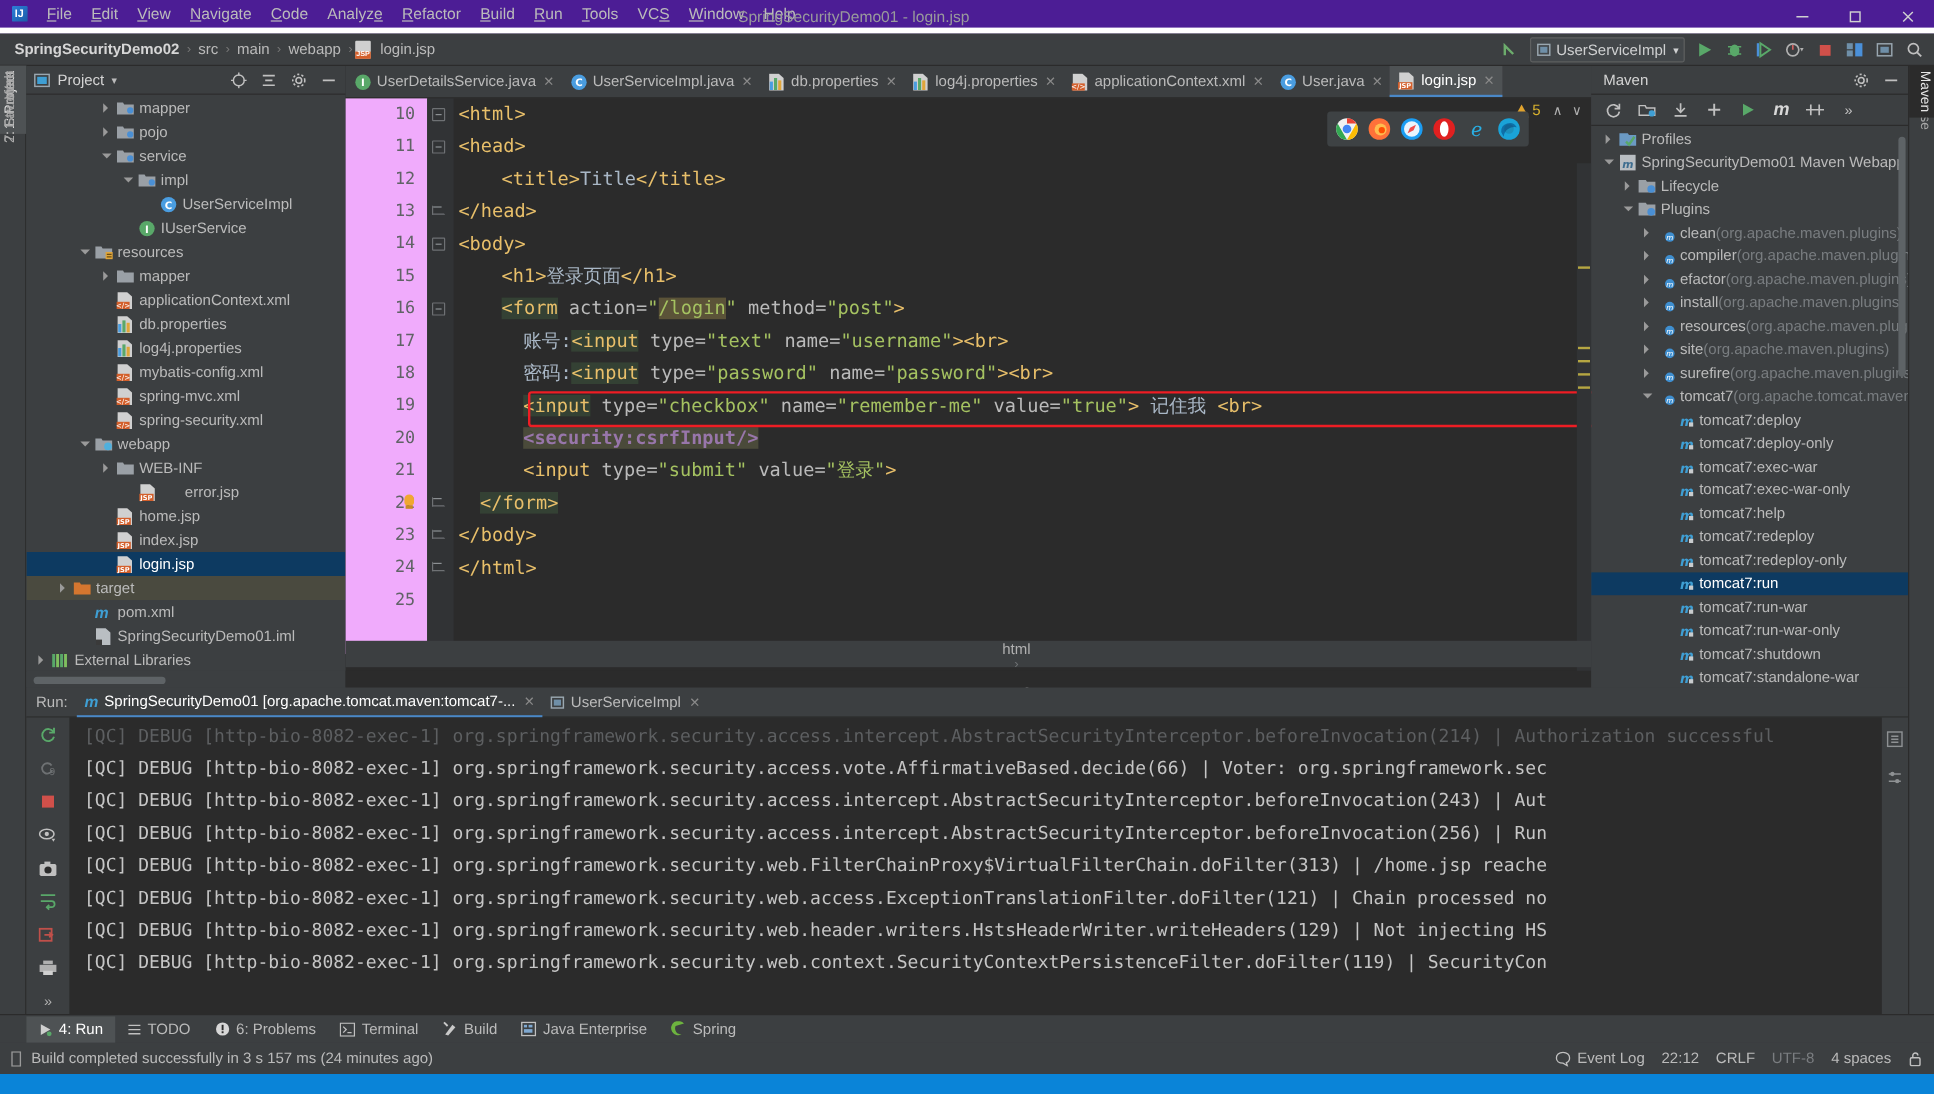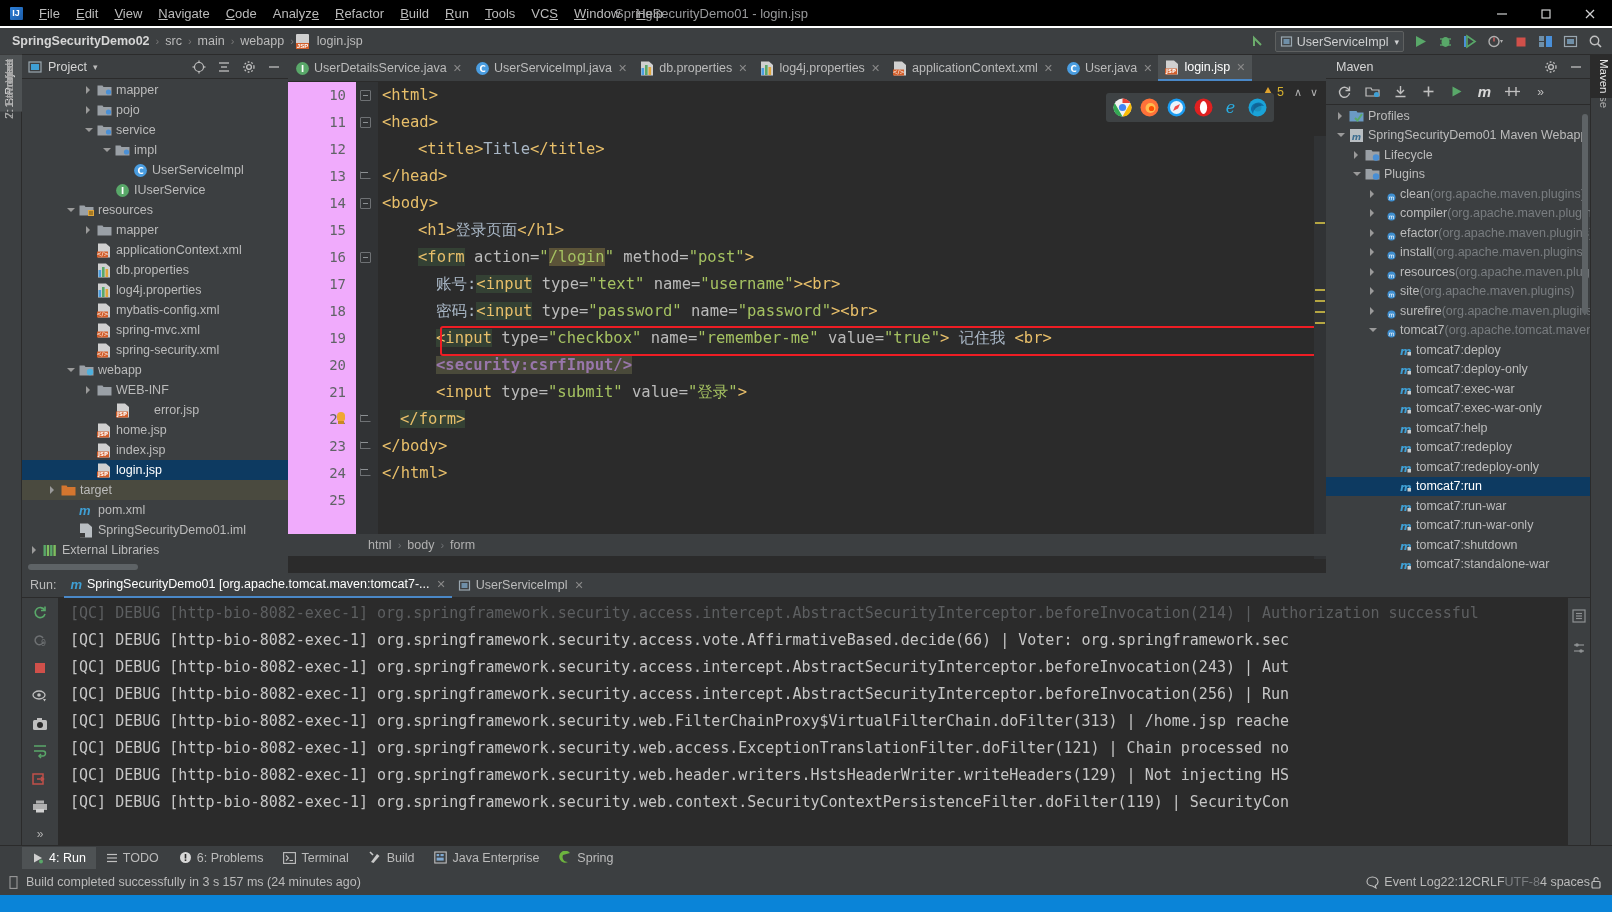--- a/index.html
+++ b/index.html
@@ -9,22 +9,22 @@
     font-family: "Liberation Sans", sans-serif;
     font-size: 13px;
     color: #bbbbbb;
     overflow: hidden;
   }
   #app { position: relative; width: 1612px; height: 912px; }
 
   
   .titlebar {
     position: absolute; top: 0; left: 0; width: 1612px; height: 28px;
-    background: #000000; display: flex; align-items: center;
-    border-bottom: 2px solid #ffffff;
+    background: #4c1d95; display: flex; align-items: center;
+    border-bottom: 5px solid #ffffff;
   }
   .app-logo {
     width: 22px; height: 18px; margin-left: 5px; display: flex;
     align-items: center; justify-content: center;
   }
   .app-logo .sq {
     width: 13px; height: 13px; background: linear-gradient(135deg,#2d7fd8 0%,#1b5ca8 100%);
     color: #fff; font-size: 9px; font-weight: bold; text-align: center; line-height: 13px;
     border-radius: 1px;
   }
@@ -213,21 +213,21 @@
 
   .browsers {
     position: absolute; top: 38px; right: 52px; height: 29px;
     background: #3e4244; border-radius: 3px; display: flex; align-items: center;
     padding: 0 7px; gap: 8px;
   }
   .bic { width: 19px; height: 19px; border-radius: 50%; }
 
   .breadcrumbbar {
     position: absolute; left: 0; bottom: 17px; width: 1038px; height: 22px;
-    background: #3c3f41; display: flex; align-items: center; padding-left: 80px;
+    background: #3c3f41; display: flex; align-items: center; padding-left: 80px; flex-direction: column;
   }
   .bcrumb { color: #b0b0b0; font-size: 12.5px; }
   .bcsep { color: #6f7274; margin: 0 6px; font-size: 11px; }
   .ehsb { position: absolute; left: 0; bottom: 0; width: 1038px; height: 14px; background:#2b2b2b; }
 
   
   .maven {
     position: absolute; left: 1326px; top: 55px; width: 264px; height: 518px; background: #3c3f41;
   }
   .mvn-toolbar {
@@ -275,21 +275,21 @@
   }
   .btab {
     display: flex; align-items: center; font-size: 12.5px; color: #bbbbbb;
     padding: 2px 10px; gap: 5px; height: 22px;
   }
   .btab.sel { background: #4e5254; color: #ffffff; }
   .statusbar {
     position: absolute; left: 0; top: 869px; width: 1612px; height: 26px;
     background: #3c3f41; display: flex; align-items: center; font-size: 12.5px; color: #bbbbbb;
   }
-  .status-right { margin-left: auto; display: flex; align-items: center; padding-right: 10px; }
+  .status-right { margin-left: auto; display: flex; align-items: center; gap: 14px; padding-right: 10px; }
   .status-right .dim { color: #7a7d80; }
   .taskbar-edge { position:absolute; left:0; bottom:0; width:1612px; height:17px; background:#0a84d8; }
 
   svg { display: block; }
 </style>
 </head>
 <body>
 
 <div id="app">
 

